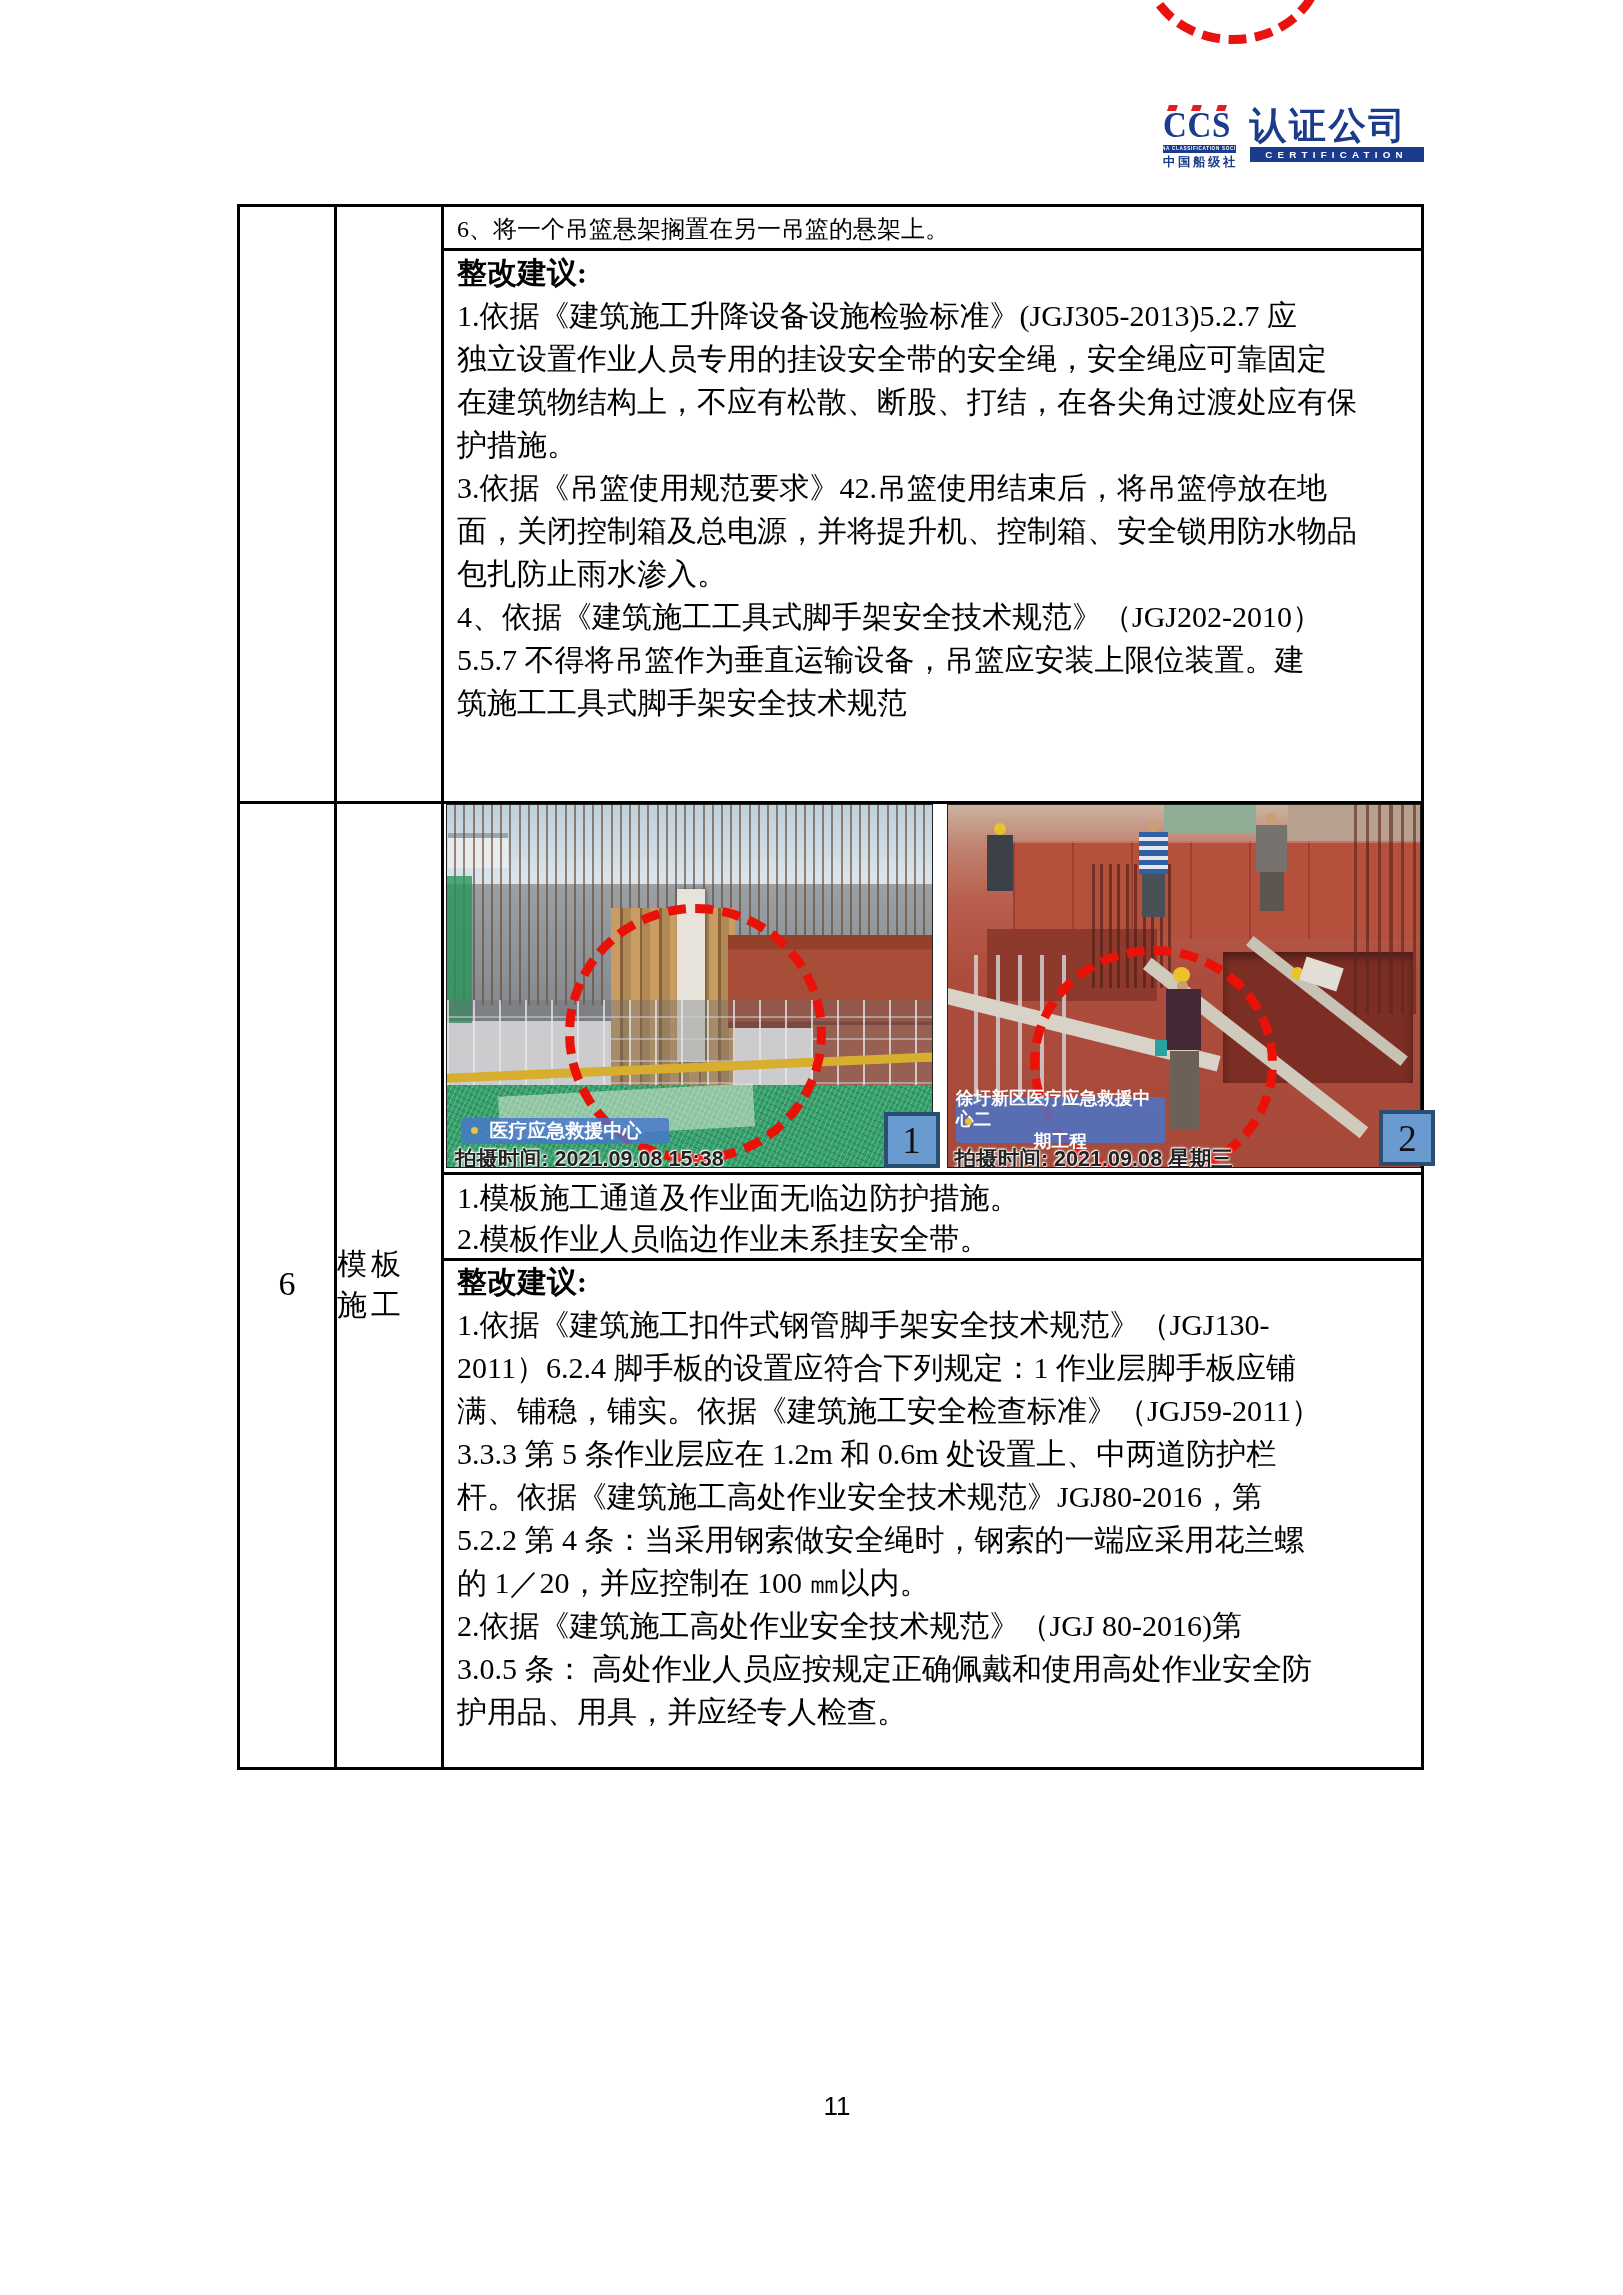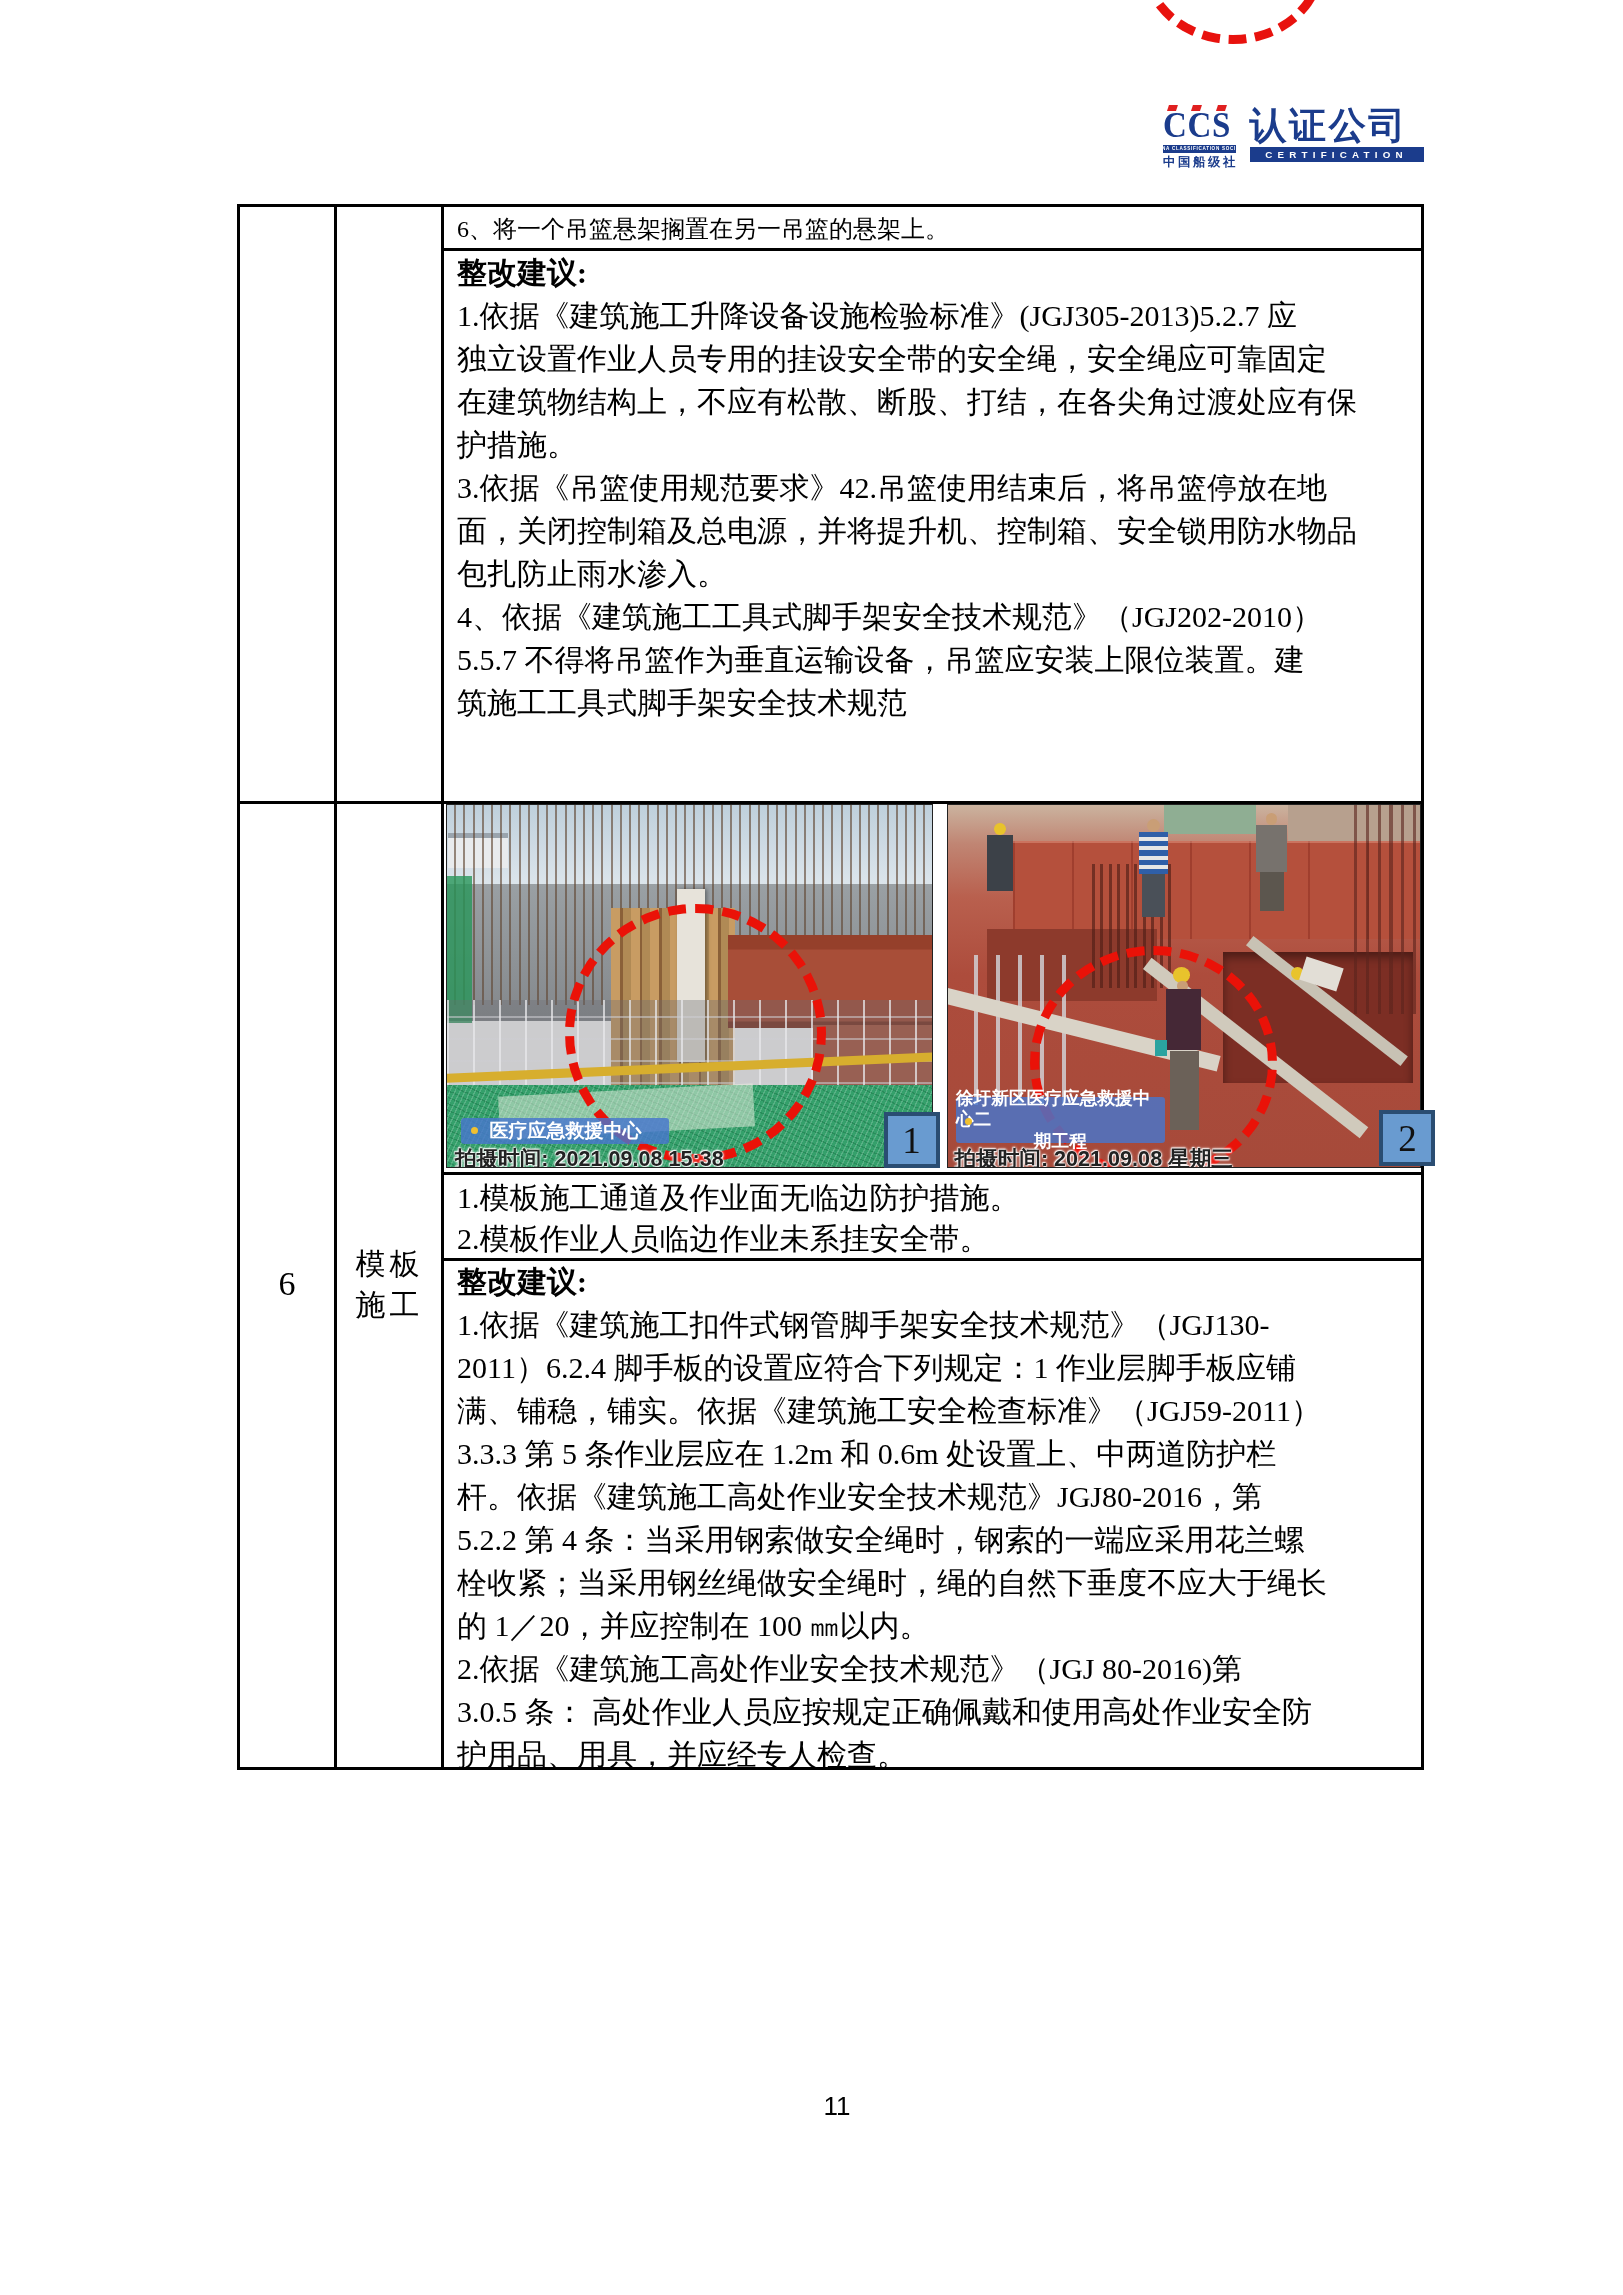--- a/index.html
+++ b/index.html
@@ -33,21 +33,21 @@
   .v1{left:94px;top:0;bottom:0;width:2.6px;}
   .v2{left:201px;top:0;bottom:0;width:2.6px;}
   .h1{left:201px;right:0;top:41px;height:2.6px;}
   .h2{left:0;right:0;top:594px;height:2.6px;}
   .h3{left:201px;right:0;top:965px;height:2.6px;}
   .h4{left:201px;right:0;top:1051px;height:2.6px;}
 
   .cell-serial{position:absolute;left:0;top:594px;width:94px;height:966px;
                display:flex;align-items:center;justify-content:center;font-size:34px;}
   .cell-cat{position:absolute;left:97px;top:594px;width:105px;height:966px;
-            display:flex;flex-direction:column;align-items:center;justify-content:center;
+            display:flex;flex-direction:column;align-items:flex-start;justify-content:center;
             font-size:30px;line-height:41px;letter-spacing:3.9px;}
 
   .tline{font-size:30px;line-height:43px;white-space:nowrap;}
   .tbold{font-weight:bold;}
   .r1-text{position:absolute;left:217px;top:2.6px;font-size:24px;line-height:38px;white-space:nowrap;}
   .r2-block{position:absolute;left:217px;top:44px;width:762px;}
   .r4-block{position:absolute;left:217px;top:970px;width:762px;}
   .r5-block{position:absolute;left:217px;top:1053px;width:762px;}
 
   
@@ -270,21 +270,20 @@
     </div>
 
     <div class="r5-block">
       <div class="tline tbold">整改建议:</div>
       <div class="tline">1.依据《建筑施工扣件式钢管脚手架安全技术规范》（JGJ130-</div>
       <div class="tline">2011）6.2.4 脚手板的设置应符合下列规定：1 作业层脚手板应铺</div>
       <div class="tline">满、铺稳，铺实。依据《建筑施工安全检查标准》（JGJ59-2011）</div>
       <div class="tline">3.3.3 第 5 条作业层应在 1.2m 和 0.6m 处设置上、中两道防护栏</div>
       <div class="tline">杆。依据《建筑施工高处作业安全技术规范》JGJ80-2016，第</div>
       <div class="tline">5.2.2 第 4 条：当采用钢索做安全绳时，钢索的一端应采用花兰螺</div>
-      <div class="tline">栓收紧；当采用钢丝绳做安全绳时，绳的自然下垂度不应大于绳长</div>
       <div class="tline">的 1／20，并应控制在 100 ㎜以内。</div>
       <div class="tline">2.依据《建筑施工高处作业安全技术规范》（JGJ 80-2016)第</div>
       <div class="tline">3.0.5 条： 高处作业人员应按规定正确佩戴和使用高处作业安全防</div>
       <div class="tline">护用品、用具，并应经专人检查。</div>
     </div>
   </div>
 
   <div class="page-num">11</div>
 
 </div>

